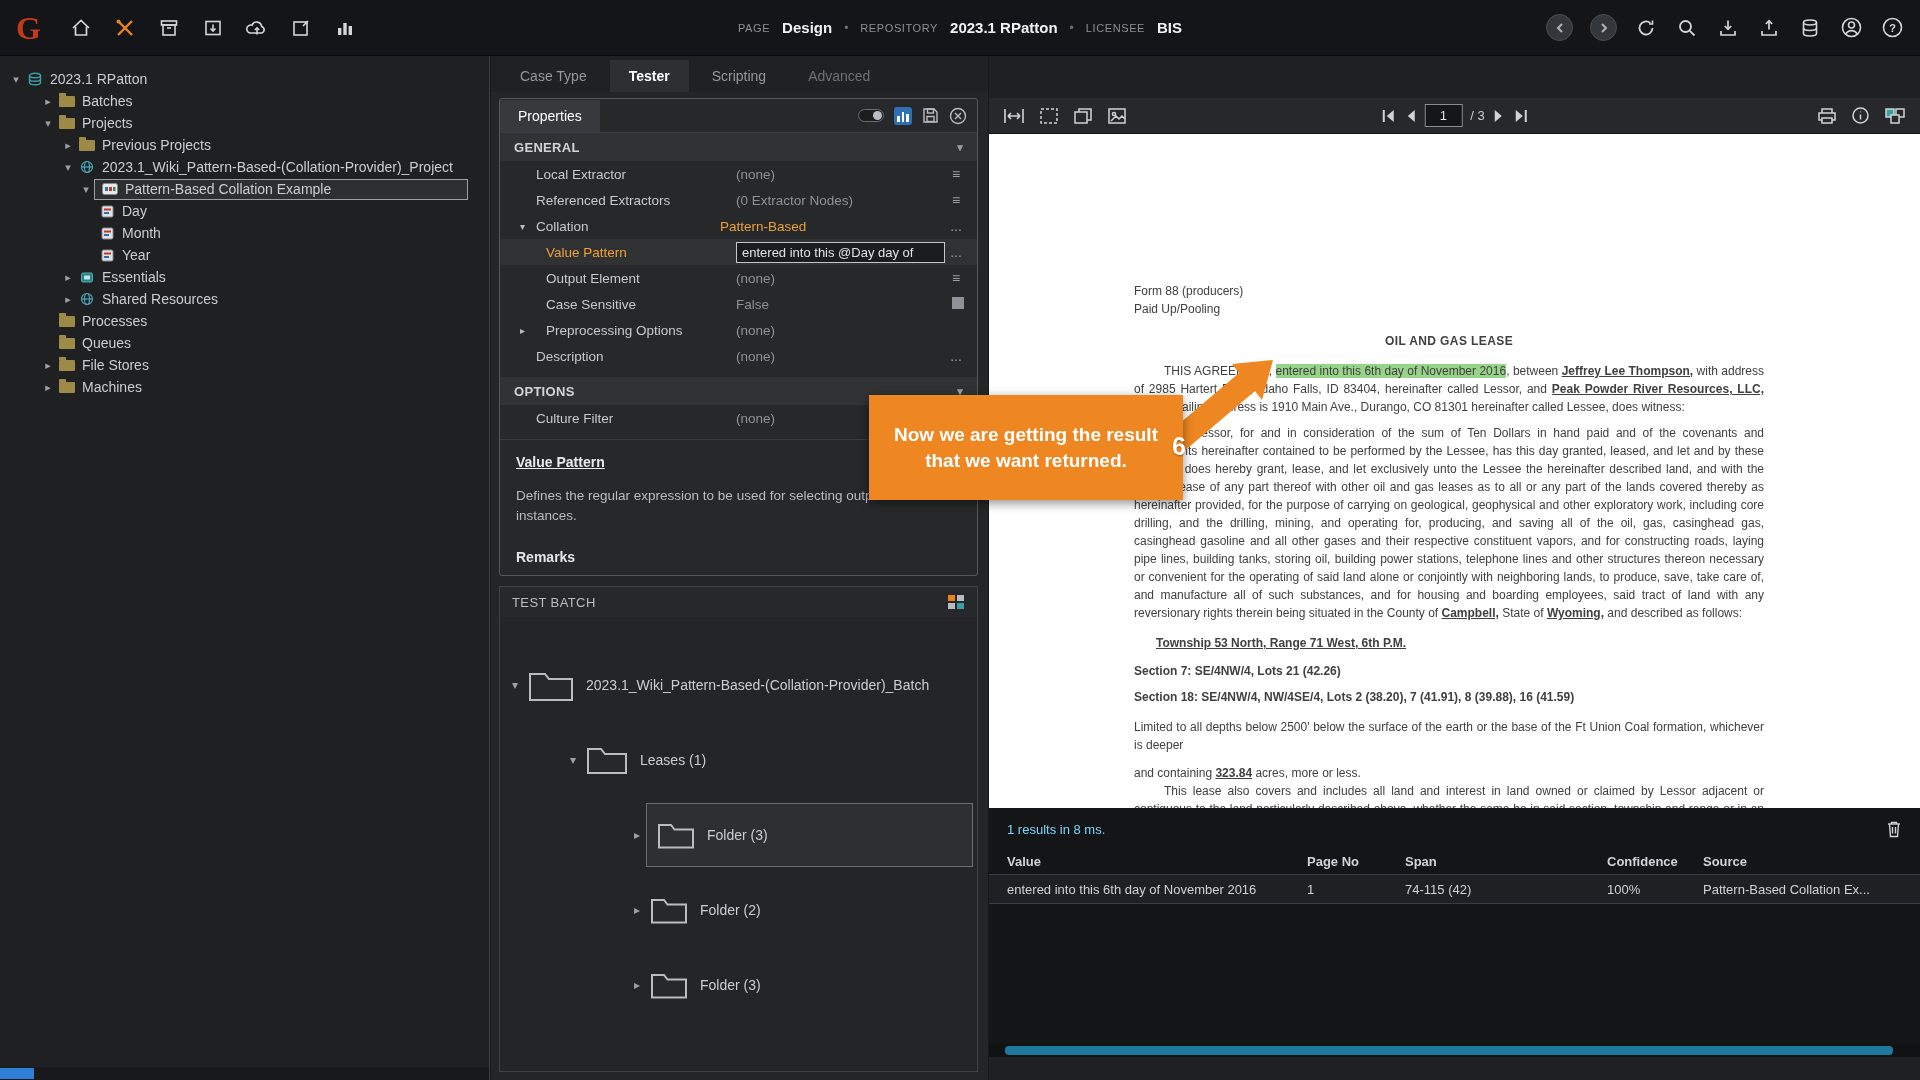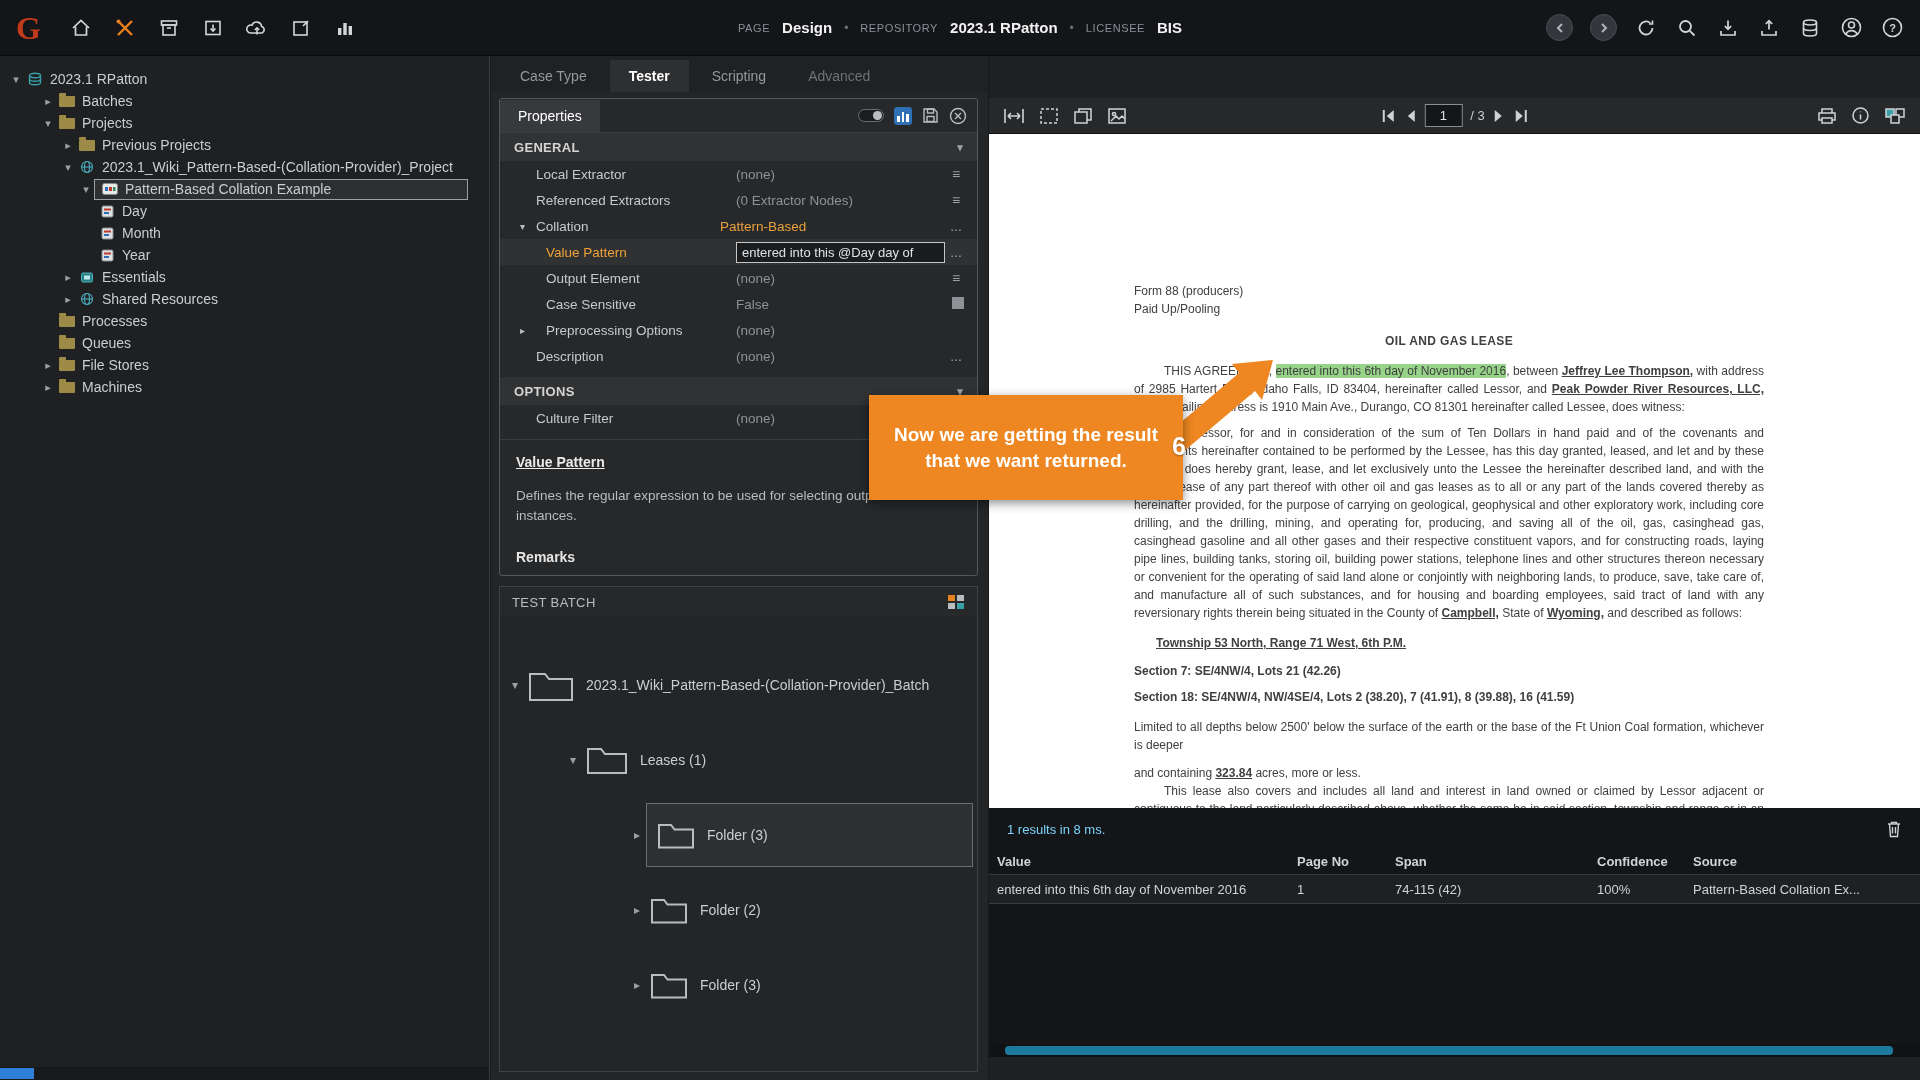--- a/index.html
+++ b/index.html
@@ -100,21 +100,21 @@
   .b{font-weight:bold}
   .hl{background:#97d489}
   .township{margin:12px 0 10px 22px;text-align:left}
   .secline{margin-bottom:8px;text-align:left}
   .limited{margin:12px 0 10px 0}
   .containing{text-align:left;margin-bottom:0}
 
   .results{position:absolute;top:752px;left:0;right:0;height:236px;background:#131516}
   .res-summary{display:flex;align-items:center;padding:12px 18px 10px 18px;font-size:13px;color:#7dd3fc}
   .res-summary .trash{margin-left:auto;cursor:pointer}
-  .res-grid{display:grid;grid-template-columns:300px 98px 202px 96px 1fr;padding:0 0 0 8px;align-items:center}
+  .res-grid{display:grid;grid-template-columns:300px 98px 202px 96px 1fr;padding:0 0 0 18px;align-items:center}
   .res-head{height:26px;font-weight:bold;font-size:13px;color:#d0d4d8}
   .res-row{height:30px;font-size:13px;color:#cfd3d6;background:#1e2023;border-top:1px solid #3a3d40;border-bottom:1px solid #3a3d40;cursor:pointer}
   .res-cell{white-space:nowrap;overflow:hidden}
   .hscroll{position:absolute;left:0;right:0;top:988px;height:13px;background:#101214}
   .hthumb{position:absolute;left:16px;top:2px;width:888px;height:9px;background:#1d7a9c;border-radius:4px;cursor:pointer}
 
   
   .callout{position:absolute;left:869px;top:395px;width:314px;height:105px;background:#ee8722;z-index:10;display:flex;align-items:center;justify-content:flex-start;padding:12px 22px;box-shadow:0 3px 10px rgba(0,0,0,.45)}
   .callout-text{color:#fff;font-weight:bold;font-size:19px;line-height:1.32;text-align:center}
   .callout-arrow{position:absolute;left:1140px;top:345px;z-index:9}

